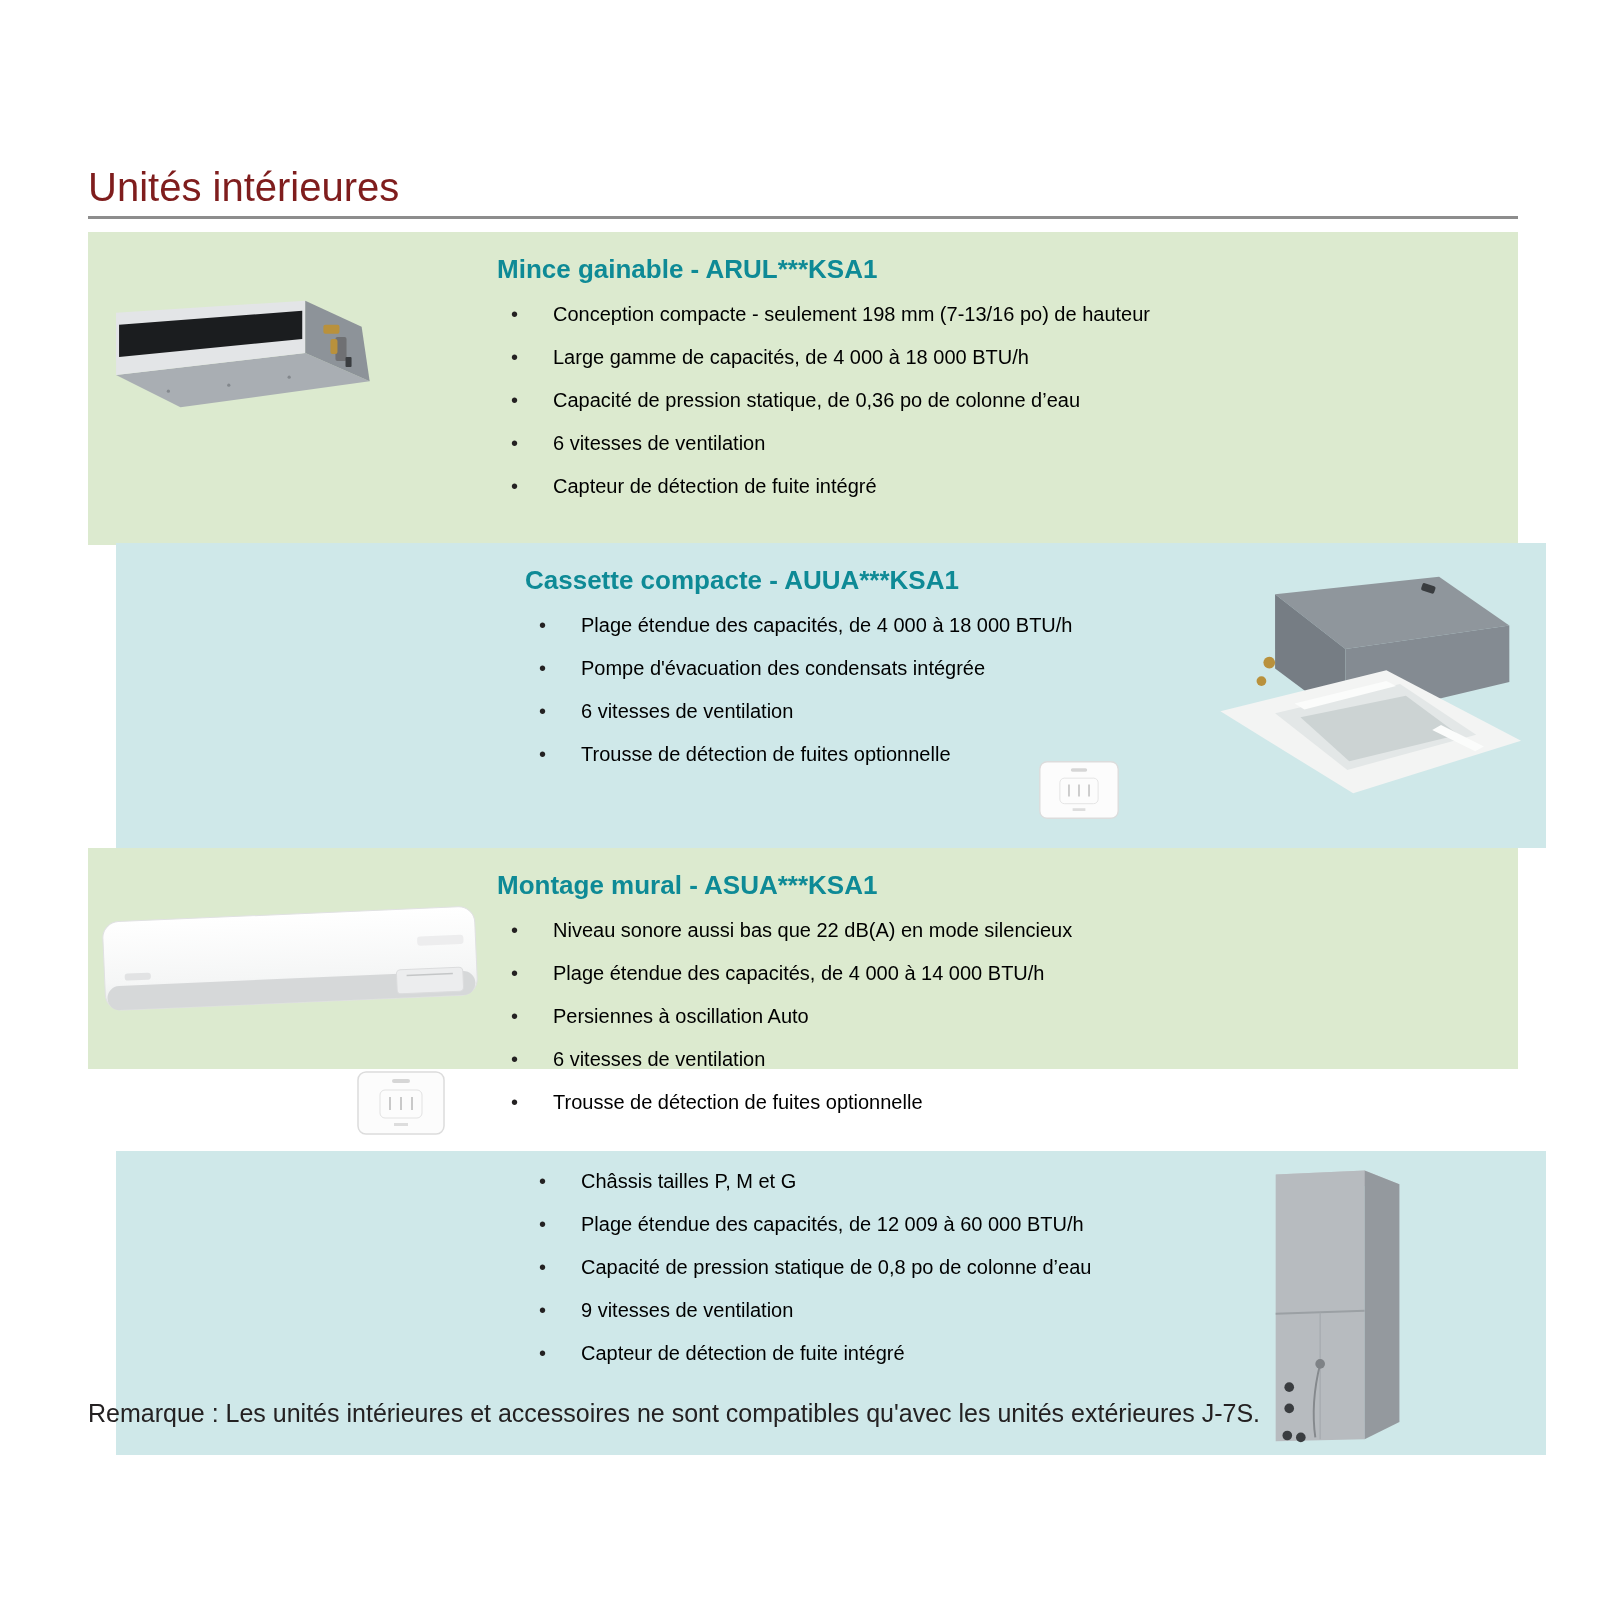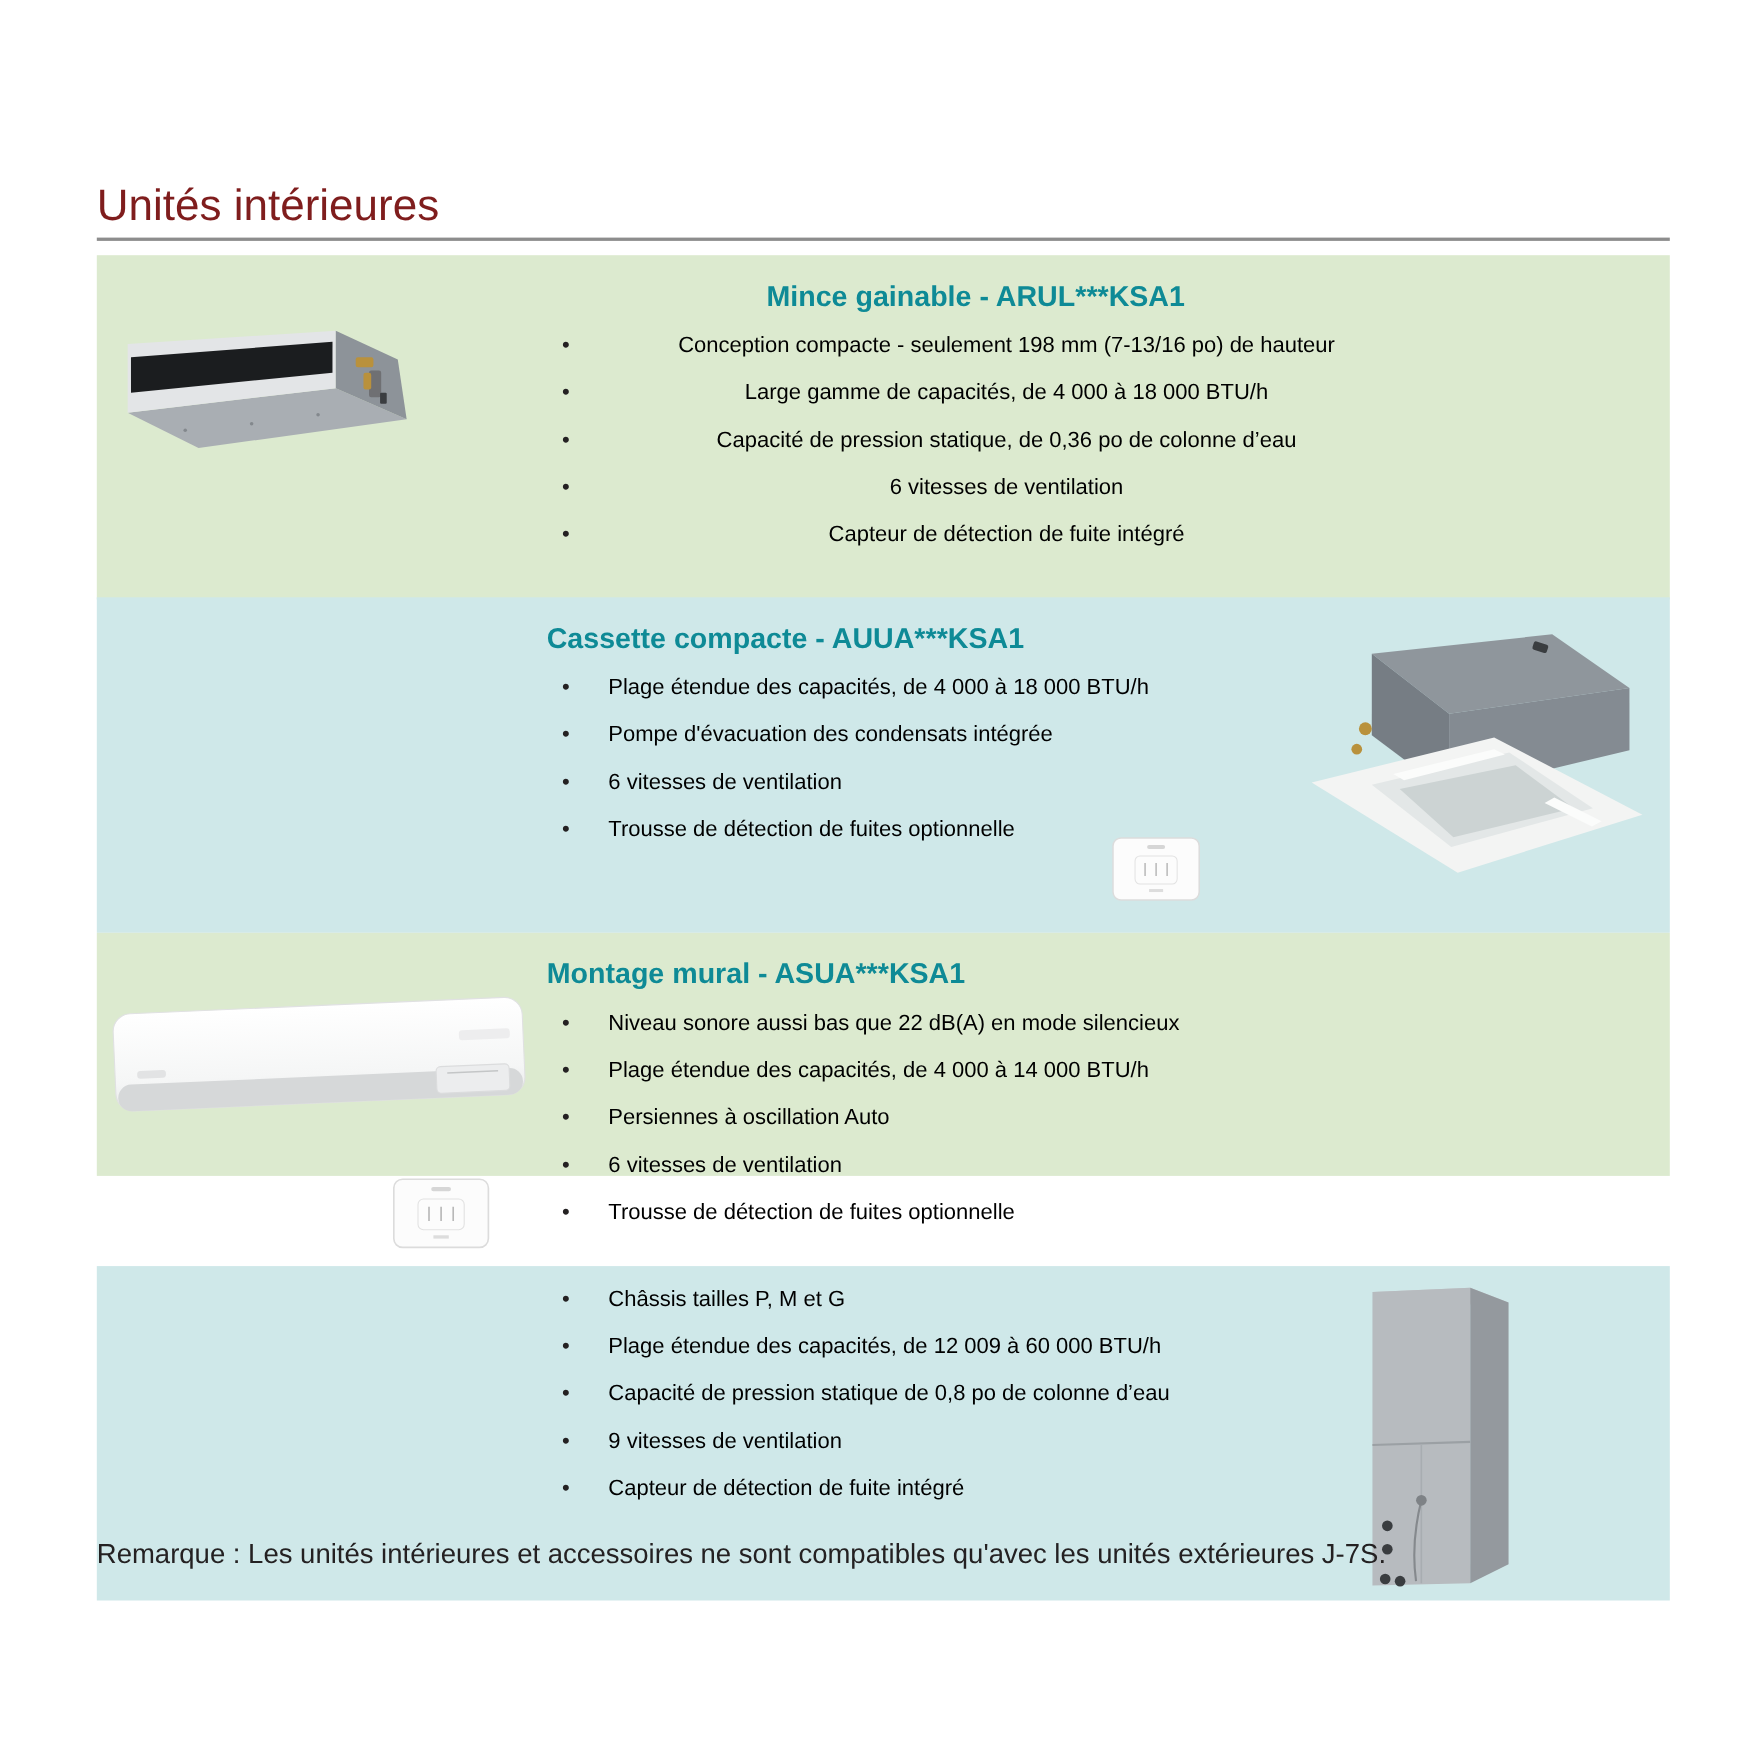--- a/index.html
+++ b/index.html
@@ -9,22 +9,22 @@
   .page-title{
     position:absolute;left:88px;top:166px;
     font-size:40px;line-height:42px;color:#7f1d1d;font-weight:400;
   }
   .title-rule{
     position:absolute;left:88px;top:216px;width:1430px;height:3px;background:#8d8d8d;
   }
 
   .panel{position:absolute;left:88px;width:1430px;}
   .panel.green{background:#dceacf;}
-  .panel.blue{background:#cfe8e9;}
-  .panel-1{top:232px;height:313px;text-align:center;}
+  .panel.blue{background:#cfe8e9;margin-left:28px;}
+  .panel-1{top:232px;height:313px;}
   .panel-2{top:543px;height:305px;}
   .panel-3{top:848px;height:221px;}
   .panel-4{top:1151px;height:304px;}
 
   .content{position:absolute;left:409px;top:0;width:780px;}
   .section-heading{
     margin:22px 0 0 0;font-size:26px;line-height:30px;font-weight:700;color:#0e8a96;
   }
   ul.bullets{list-style:none;margin:16px 0 0 0;padding:0;font-size:20px;color:#000000;}
   ul.bullets li{

